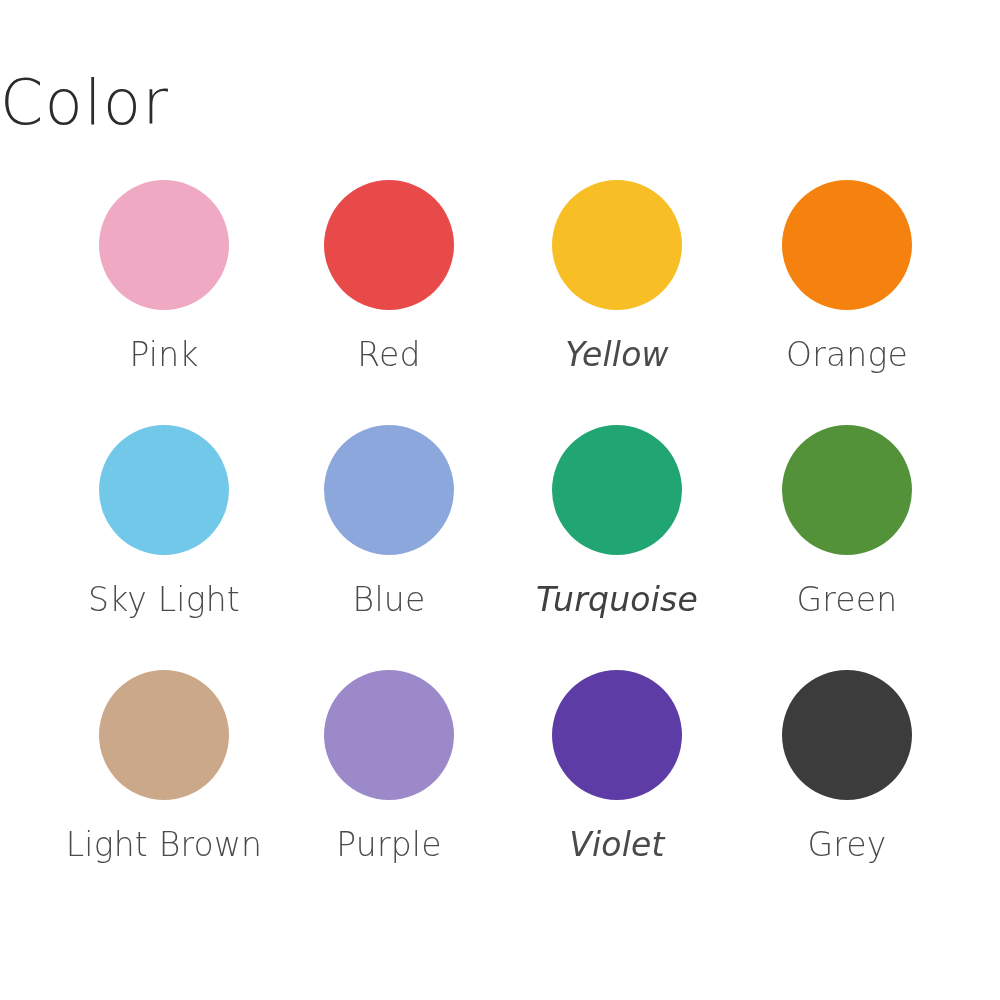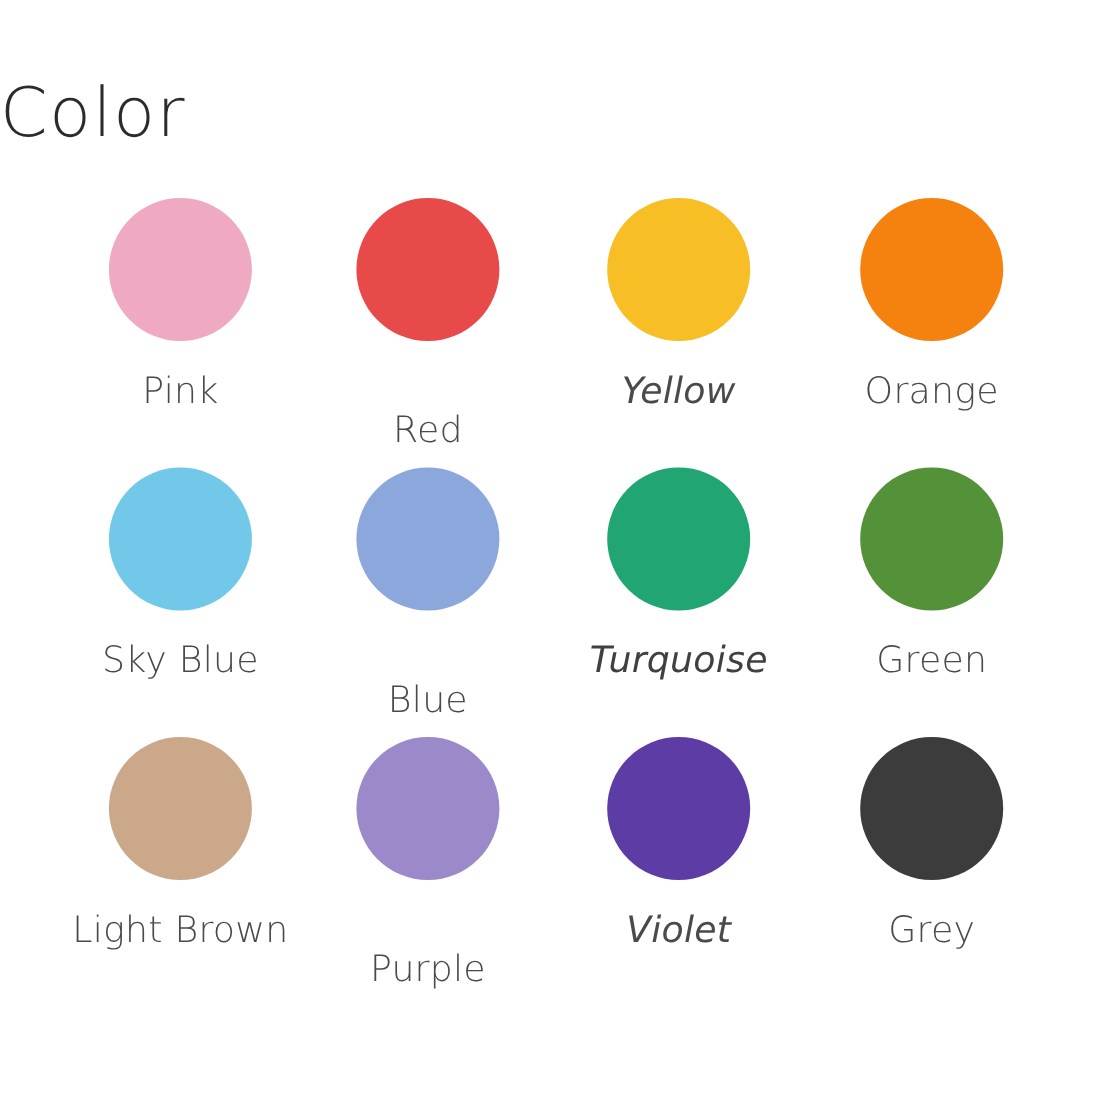--- a/index.html
+++ b/index.html
@@ -80,21 +80,21 @@
     line-height: 1.05;
   }
 
   .swatch-label.emphasis {
     font-weight: 500;
     color: #404040;
   }
 
   
   .swatch-grid .swatch-cell:nth-child(4n+1) { transform: translateX(-6px); }
-  .swatch-grid .swatch-cell:nth-child(4n+2) { transform: translateX(-1px); gap: 36px; }
+  .swatch-grid .swatch-cell:nth-child(4n+2) { transform: translateX(-1px); }
   .swatch-grid .swatch-cell:nth-child(4n+3) { transform: translateX(7px); font-style: italic; }
   .swatch-grid .swatch-cell:nth-child(4n+4) { transform: translateX(17px); }
 </style>
 </head>
 <body>
 
 <div id="page">
 
   <div class="page-title">Color</div>
 
@@ -110,21 +110,21 @@
       <div class="swatch-cell">
         <div class="swatch-dot" style="background: rgb(248, 190, 38);"></div>
         <div class="swatch-label">Yellow</div>
       </div>
       <div class="swatch-cell">
         <div class="swatch-dot" style="background: rgb(245, 130, 14);"></div>
         <div class="swatch-label">Orange</div>
       </div>
       <div class="swatch-cell">
         <div class="swatch-dot" style="background: rgb(114, 200, 232);"></div>
-        <div class="swatch-label">Sky Blue</div>
+        <div class="swatch-label">Sky Light</div>
       </div>
       <div class="swatch-cell">
         <div class="swatch-dot" style="background: rgb(139, 167, 220);"></div>
         <div class="swatch-label">Blue</div>
       </div>
       <div class="swatch-cell">
         <div class="swatch-dot" style="background: rgb(33, 165, 115);"></div>
         <div class="swatch-label emphasis">Turquoise</div>
       </div>
       <div class="swatch-cell">

